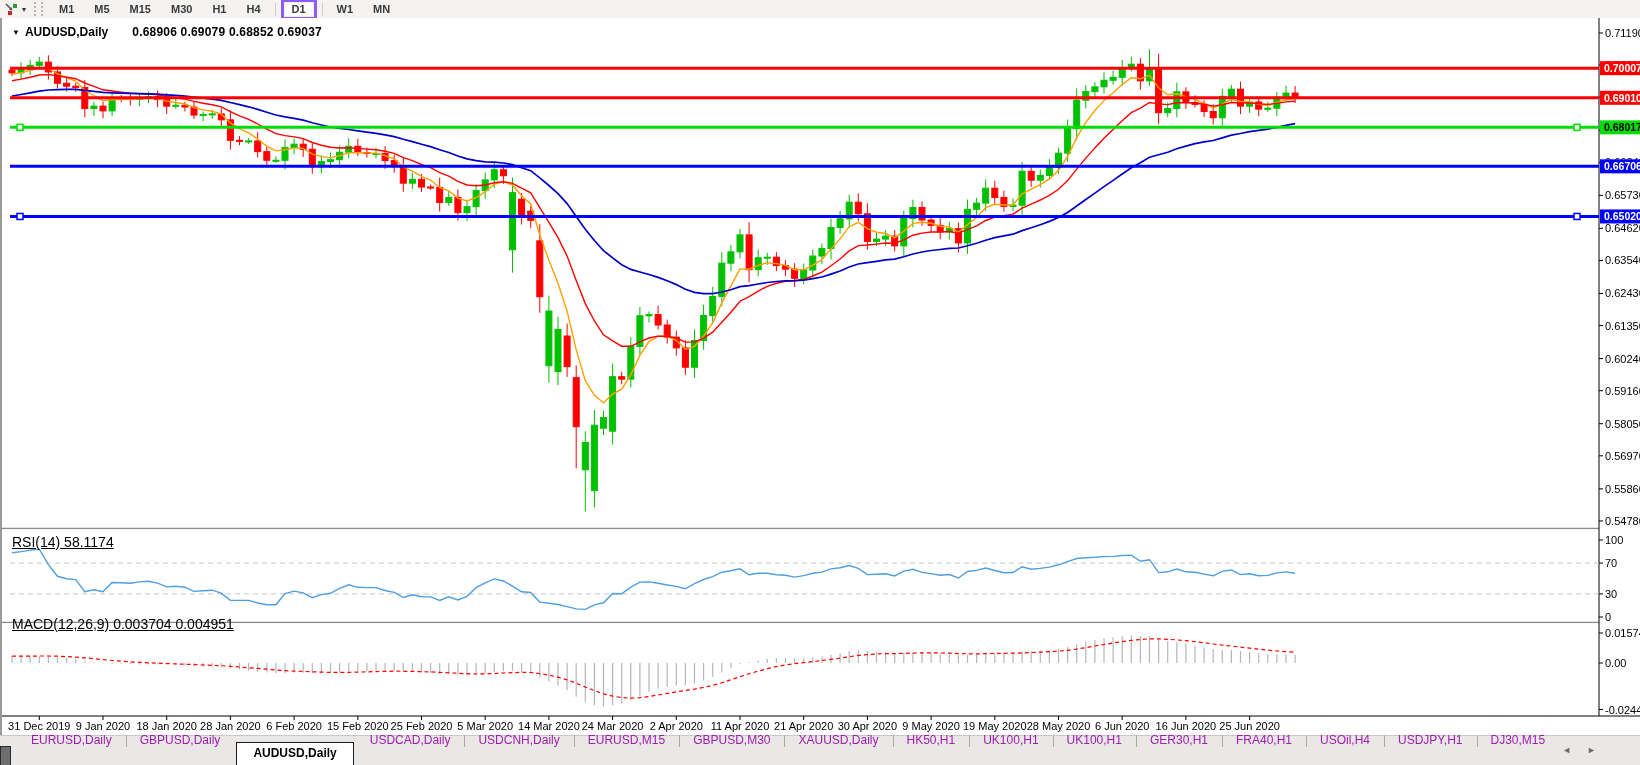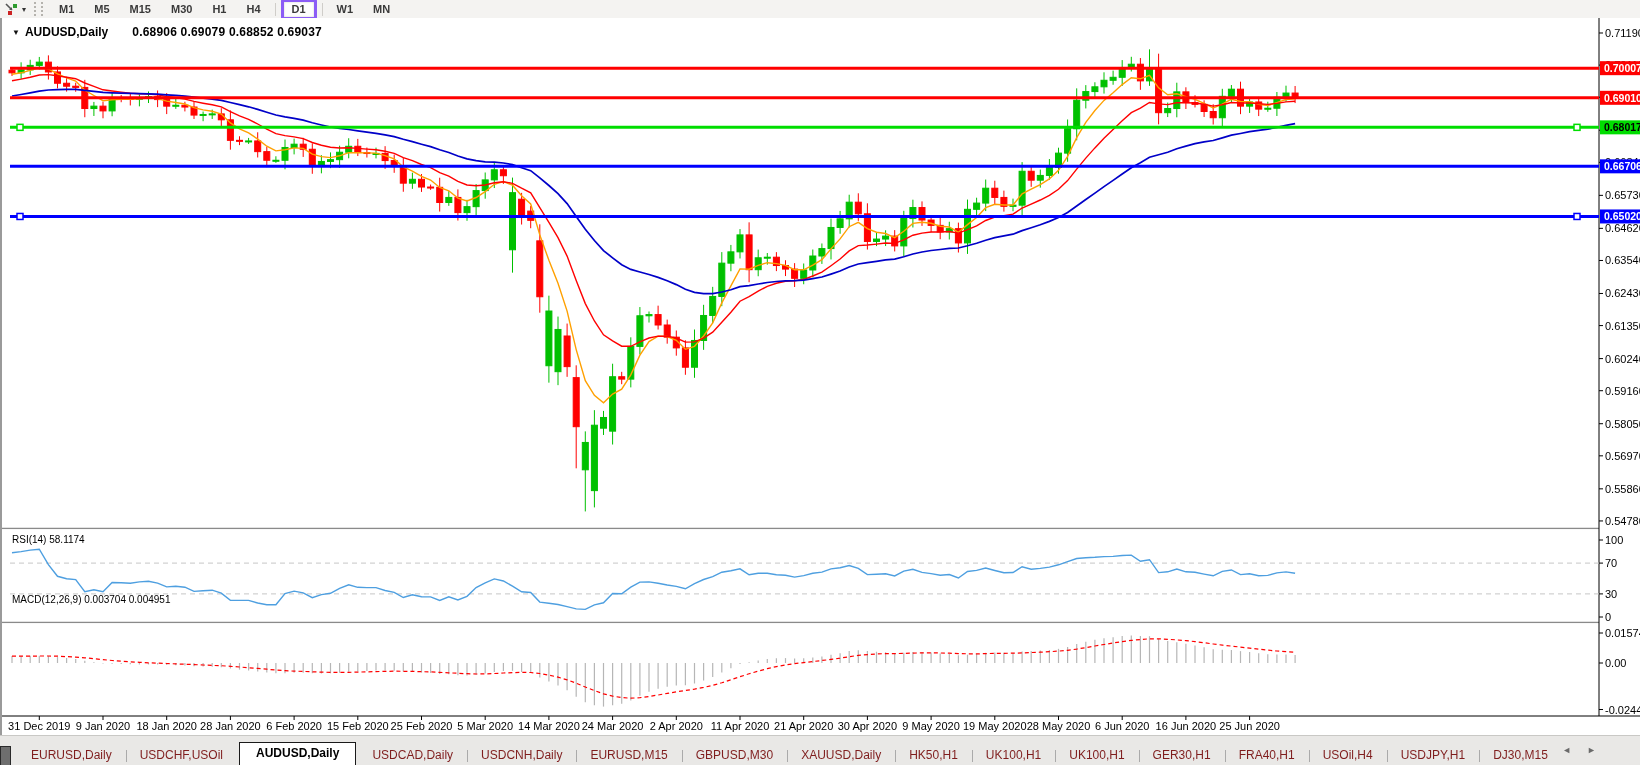--- a/index.html
+++ b/index.html
@@ -14,29 +14,29 @@
     font-weight:bold;color:#3a3a3a;cursor:pointer;border-radius:2px;}
   .tfbtn.sel{background:#fdfdfd;border:3px solid #8b5cf6;box-shadow:inset 0 0 2px #ccc;}
   .tbsep{width:1px;height:13px;background:#cfcdc9;margin:0 4px;}
   
   .chart-region{position:absolute;left:0;top:18px;width:1640px;height:717px;background:#ffffff;
     border-left:2px solid #9a9a9a;box-sizing:border-box;}
   .chart-title{position:absolute;left:10px;top:7px;font-size:12px;color:#000;white-space:nowrap;}
   .chart-title .caret{font-size:8px;vertical-align:1px;margin-right:5px;cursor:pointer;color:#111;}
   .chart-title .sym{font-weight:bold;}
   .chart-title .ohlc{font-weight:bold;margin-left:24px;letter-spacing:0.2px;}
-  .panel-label{position:absolute;left:10px;font-size:10px;color:#000;}
+  .panel-label{position:absolute;left:10px;font-size:14px;color:#000;text-decoration:underline;}
   .panel-label.rsi{top:516px;}
-  .panel-label.macd{top:576px;}
+  .panel-label.macd{top:598px;}
   
   .tabbar{position:absolute;left:0;top:735px;width:1640px;height:30px;background:#e9e8e6;
     border-top:1px solid #c9c8c5;display:flex;align-items:flex-end;}
   .tabstub{width:9px;height:19px;background:#6e6e6e;border:1px solid #2a2a2a;border-bottom:none;margin-right:6px;}
   .tabs{display:flex;align-items:flex-end;height:24px;}
-  .tab{font-size:12px;color:#7f1d1d;padding:3px 14px 4px 14px;cursor:pointer;white-space:nowrap;position:relative;}
+  .tab{font-size:12px;color:#a21caf;padding:3px 14px 19px 14px;cursor:pointer;white-space:nowrap;position:relative;}
   .tab .div{position:absolute;right:-1px;top:5px;width:1px;height:12px;background:#aaa;}
   .tab.active{background:#ffffff;border:1px solid #1a1a1a;border-bottom:1px solid #ffffff;
     font-weight:bold;color:#000;padding:3px 16px 5px 16px;margin:0 2px;z-index:2;}
   .tabscroll{position:absolute;right:28px;top:9px;color:#6a6a6a;font-size:9px;letter-spacing:16px;cursor:pointer;}
   svg text{font-family:"Liberation Sans", sans-serif;}
 </style>
 </head>
 <body>
 
 <div class="toolbar">
@@ -629,21 +629,21 @@
     <span class="caret">▼</span><span class="sym">AUDUSD,Daily</span><span class="ohlc">0.68906 0.69079 0.68852 0.69037</span>
   </div>
   <div class="panel-label rsi">RSI(14) 58.1174</div>
   <div class="panel-label macd">MACD(12,26,9) 0.003704 0.004951</div>
 </div>
 
 <div class="tabbar">
   <div class="tabstub"></div>
   <div class="tabs" id="tabs">
       <div class="tab">EURUSD,Daily<span class="div"></span></div>
-      <div class="tab">USDCHF,USOil</div>
+      <div class="tab">GBPUSD,Daily</div>
       <div class="tab active">AUDUSD,Daily</div>
       <div class="tab">USDCAD,Daily<span class="div"></span></div>
       <div class="tab">USDCNH,Daily<span class="div"></span></div>
       <div class="tab">EURUSD,M15<span class="div"></span></div>
       <div class="tab">GBPUSD,M30<span class="div"></span></div>
       <div class="tab">XAUUSD,Daily<span class="div"></span></div>
       <div class="tab">HK50,H1<span class="div"></span></div>
       <div class="tab">UK100,H1<span class="div"></span></div>
       <div class="tab">UK100,H1<span class="div"></span></div>
       <div class="tab">GER30,H1<span class="div"></span></div>

